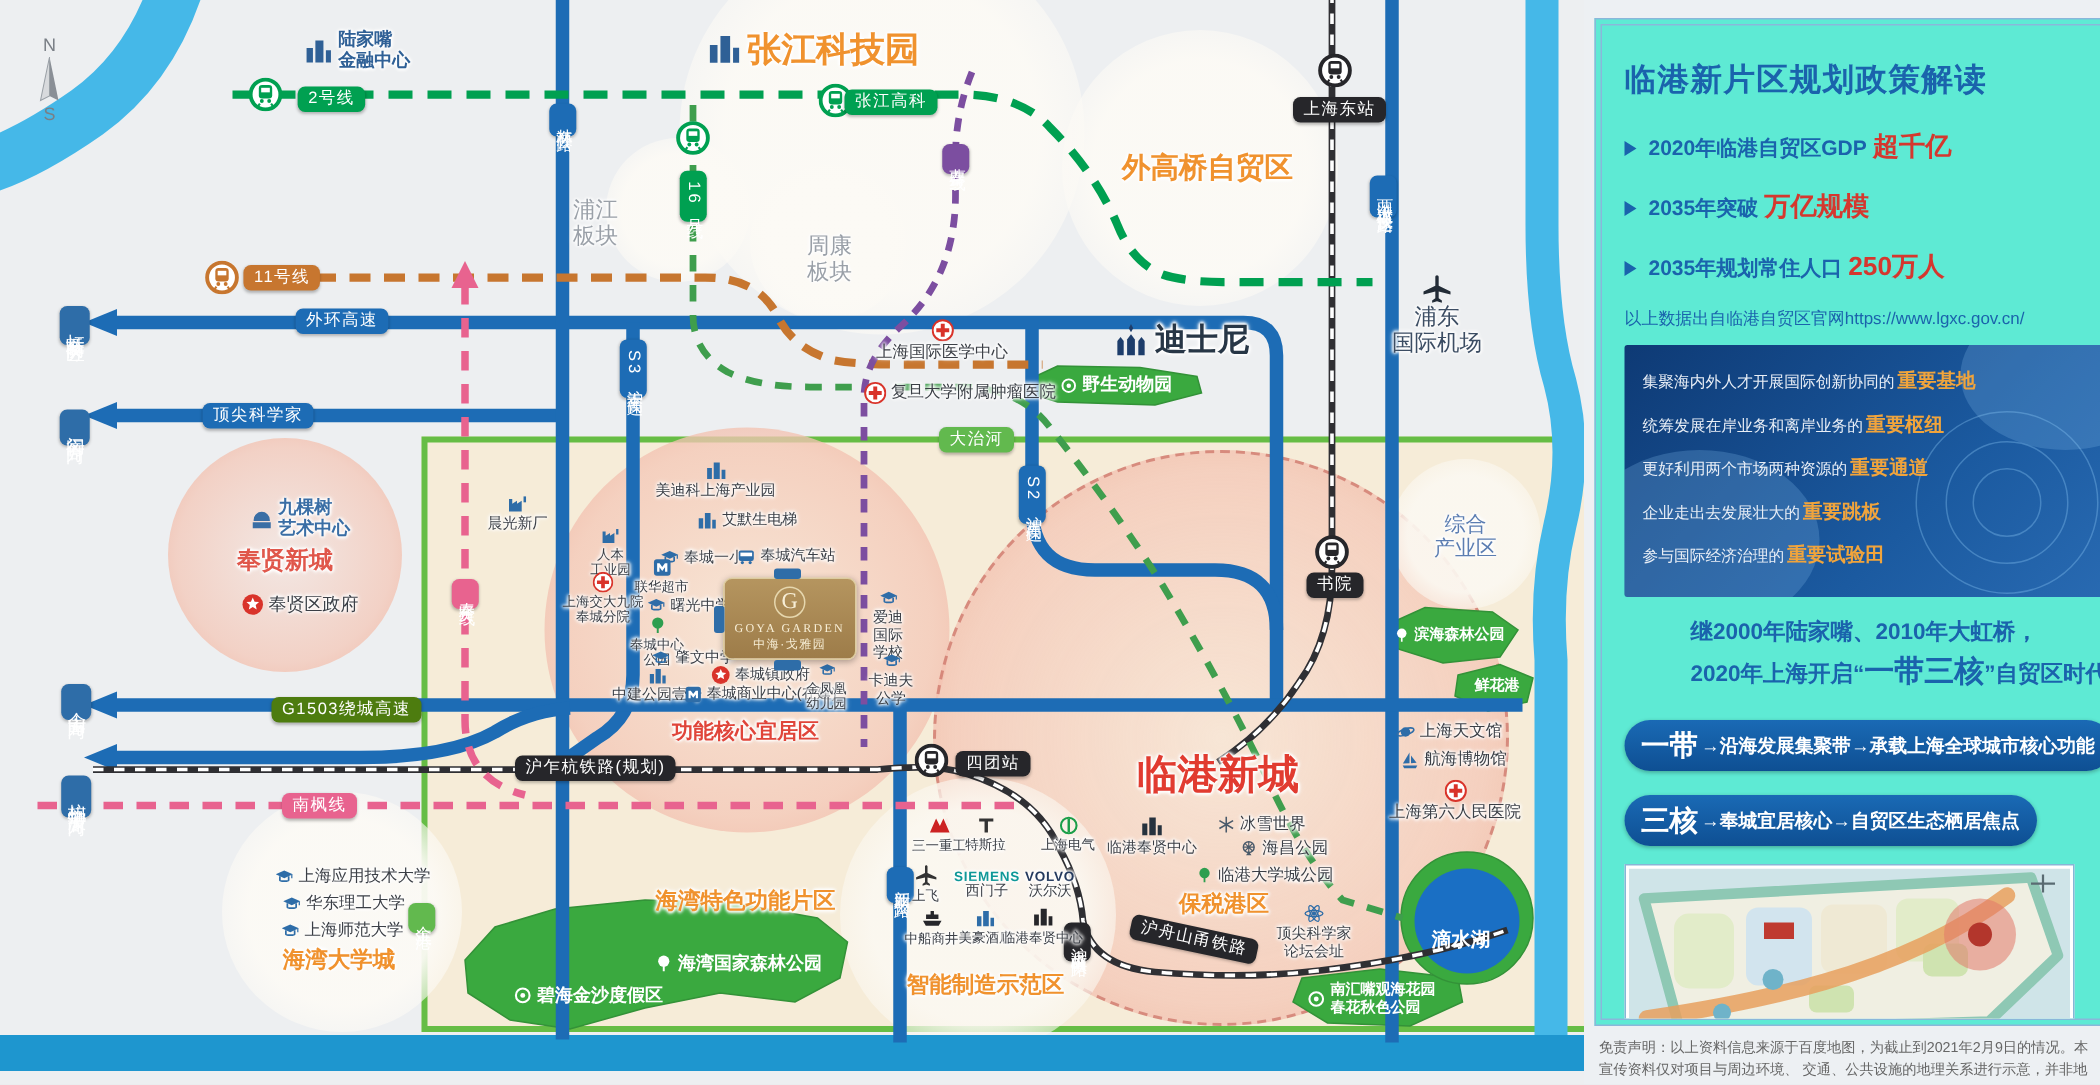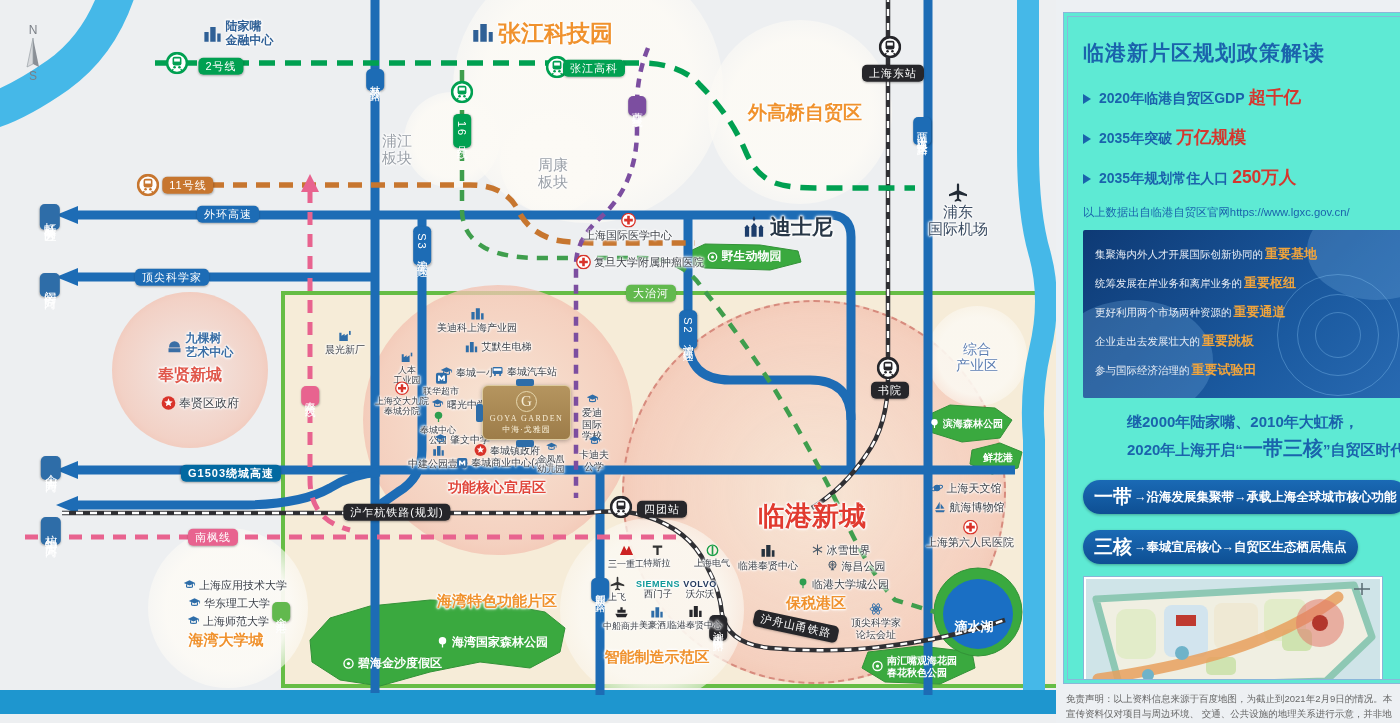--- a/index.html
+++ b/index.html
@@ -458,21 +458,21 @@
         <div class="mi t-edge halo" style="left: 51px; top: 468px;">
           <span class="lines">
             <span>金山方向</span>
           </span>
         </div>
         <div class="mi t-edge halo" style="left: 51px; top: 531px;">
           <span class="lines">
             <span>杭州宁波方向</span>
           </span>
         </div>
-        <div class="mi t-badge halo" style="left: 231px; top: 473px; background: #0369a1; font-weight: bold;">
+        <div class="mi t-badge halo" style="left: 231px; top: 473px; background: #4d7c0f;">
           <span class="lines">
             <span>G1503绕城高速</span>
           </span>
         </div>
         <div class="mi t-badge halo" style="left: 397px; top: 512px; background: rgb(38, 38, 42);">
           <span class="lines">
             <span>沪乍杭铁路(规划)</span>
           </span>
         </div>
         <div class="mi t-badge halo" style="left: 213px; top: 537px; background: rgb(232, 99, 143);">

